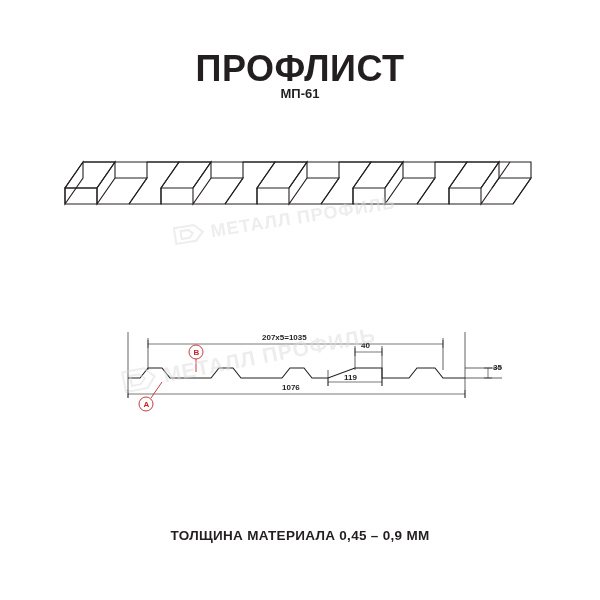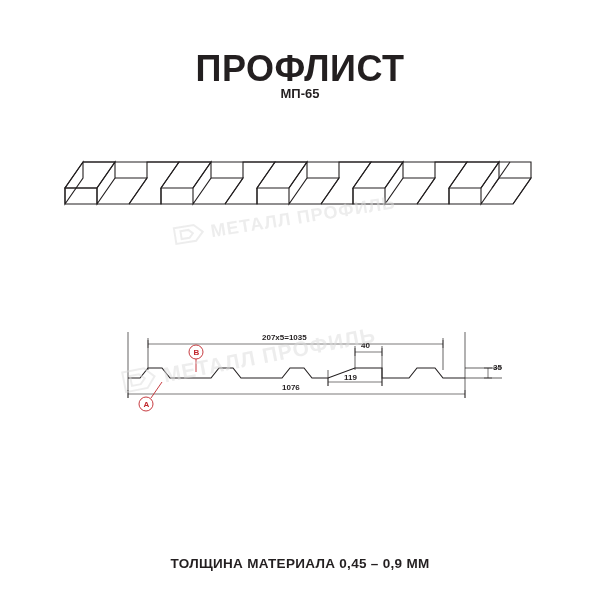--- a/index.html
+++ b/index.html
@@ -44,21 +44,20 @@
   .footer {
     position: absolute;
     top: 528px;
     left: 0;
     width: 600px;
     text-align: center;
     font-size: 13.5px;
     font-weight: bold;
     letter-spacing: 0.3px;
     color: #231f20;
-    margin-top: 28px;
   }
   .iso-wrap {
     position: absolute;
     top: 130px;
     left: 55px;
     width: 490px;
     height: 135px;
   }
   .tech-wrap {
     position: absolute;
@@ -82,21 +81,21 @@
   .red { fill: none; stroke: #c1272d; stroke-width: 0.9; }
   .red-t { fill: #c1272d; font-size: 8px; font-family: "Liberation Sans", sans-serif; }
   .dim-t { fill: #231f20; font-size: 8px; font-family: "Liberation Sans", sans-serif; }
 </style>
 </head>
 <body>
 
 <div class="page">
 
   <div class="title">ПРОФЛИСТ</div>
-  <div class="subtitle">МП-65</div>
+  <div class="subtitle">МП-61</div>
 
   <div class="iso-wrap">
     <svg width="490" height="135" viewBox="0 0 490 135">
 
       <path class="stroke-dark" d="M 28 32 L 455 32"></path>
 
       <g class="stroke-dark">
 
         <path d="M 28 32 L 10 58 L 10 74 L 28 48 Z"></path>
 

